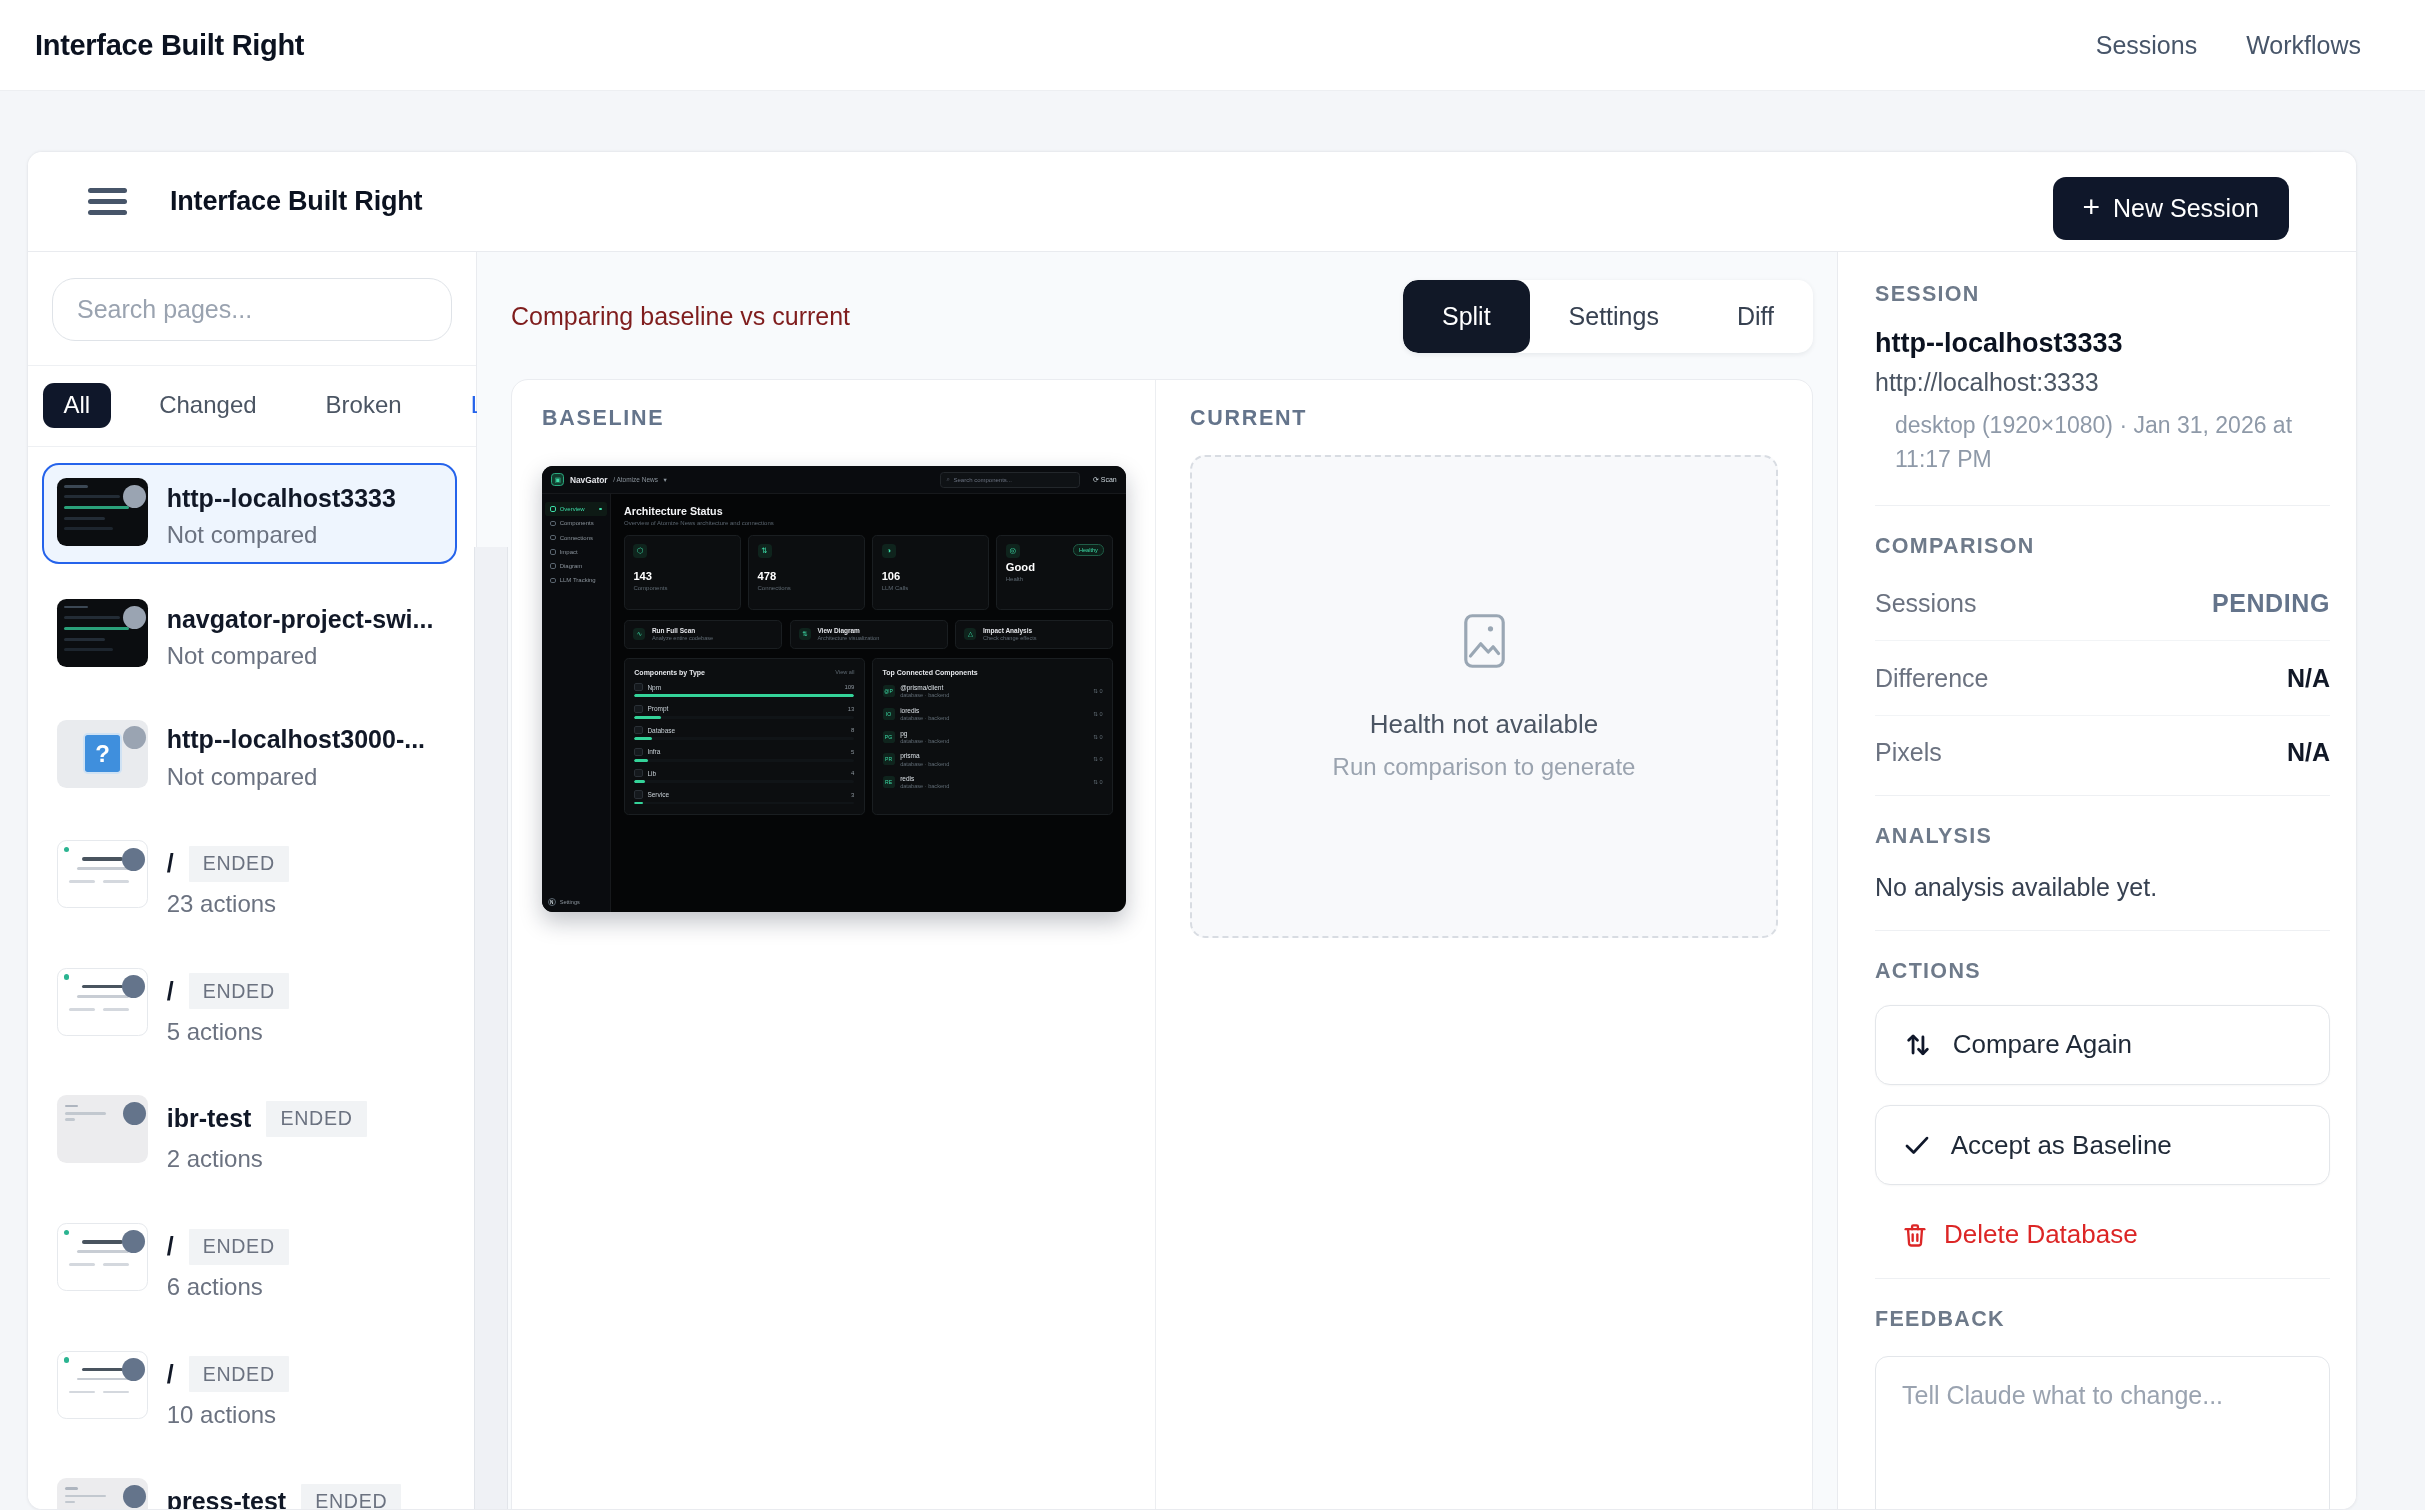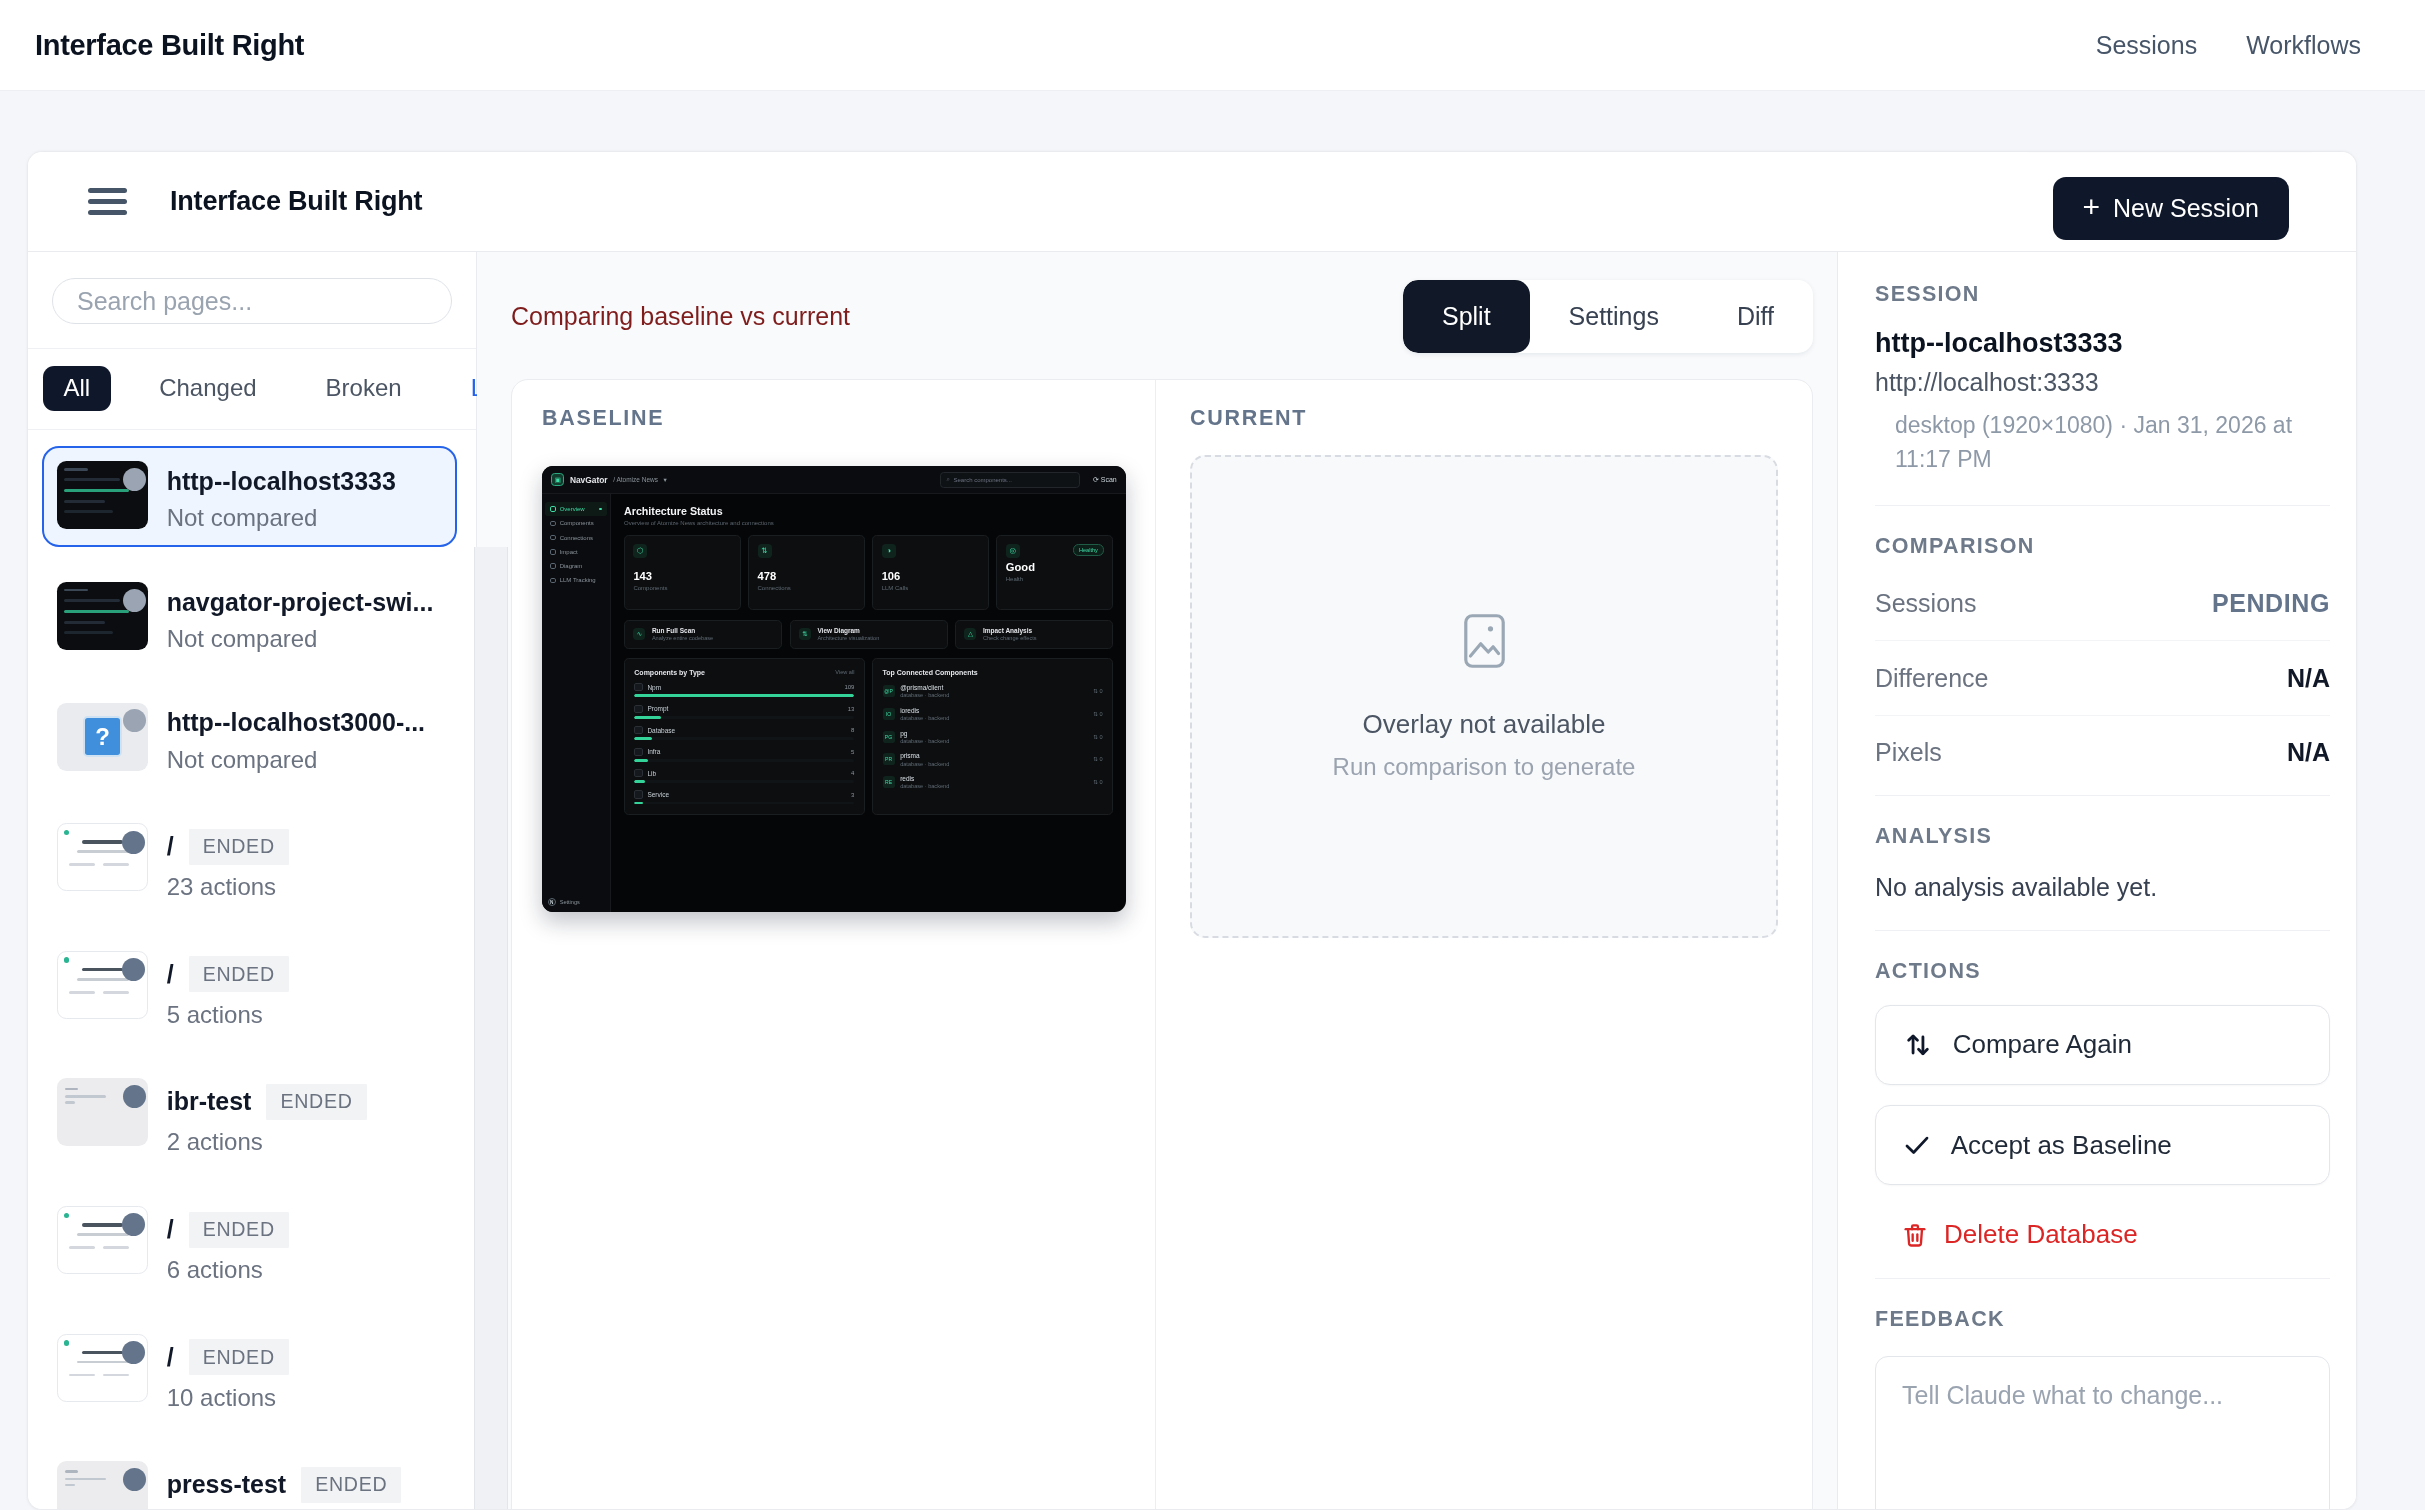--- a/index.html
+++ b/index.html
@@ -37,21 +37,21 @@
     color:#fff; cursor:pointer; font-family:inherit; }
   .btn-dark .plus { font-size:30px; font-weight:400; line-height:1; margin-top:-2.8px; }
   .theme-btn { width:49px; height:49px; display:flex; align-items:center; justify-content:center;
     color:#475569; cursor:pointer; background:none; border:none; margin-left:7.5px; }
 
   .card-body { display:flex; height:1259px; position:relative; }
 
   
   .sidebar { width:449px; border-right:0.9px solid #e9ebef; display:flex; flex-direction:column; background:#fff; }
   .search-wrap { padding:26px 24px 24px 24px; border-bottom:0.9px solid #eef0f3; }
-  .search-input { width:100%; height:46px; border:1.4px solid #dfe3e8; border-radius:23px;
+  .search-input { width:100%; height:63px; border:1.4px solid #dfe3e8; border-radius:23px;
     padding:0 24px; font-size:25px; color:#0f172a; outline:none; font-family:inherit; background:#fff; }
   .search-input::placeholder { color:#9aa3b0; }
   .filters { display:flex; align-items:center; gap:28px; padding:17px 24px 18.7px 15px;
     border-bottom:0.9px solid #eef0f3; }
   .pill { font-size:24px; font-weight:500; color:#4b5563; padding:8.4px 20.5px; border-radius:11.2px; cursor:pointer; }
   .pill.active { background:#0f172a; color:#fff; }
   .pill.live { color:#2563eb; }
 
   .page-list { flex:1; overflow:hidden; padding:16px 18.7px 0 14px; }
   .page-item { display:flex; align-items:flex-start; gap:18.7px; padding:13px;
@@ -657,21 +657,21 @@
         <div class="half half-right">
           <div class="half-label">CURRENT</div>
           <div class="dashed-box">
             <span>
               <svg width="45" height="58" viewBox="0 0 24 31" fill="none" stroke="#9aa7b4" stroke-width="1.7" stroke-linecap="round" stroke-linejoin="round">
                 <rect x="2" y="2" width="20" height="27" rx="3.5"></rect>
                 <circle cx="15.2" cy="9" r="1.4" fill="#9aa7b4" stroke="none"></circle>
                 <path d="M4.5 23.5 10 17l4 4.4 2.6-2.8 2.9 3.6"></path>
               </svg>
             </span>
-            <div class="empty-title">Overlay not available</div>
+            <div class="empty-title">Health not available</div>
             <div class="empty-sub">Run comparison to generate</div>
           </div>
         </div>
 
       </div>
     </div>
 
     <div class="right-panel">
       <div class="sec-label">SESSION</div>
       <div class="sess-name">http--localhost3333</div>

